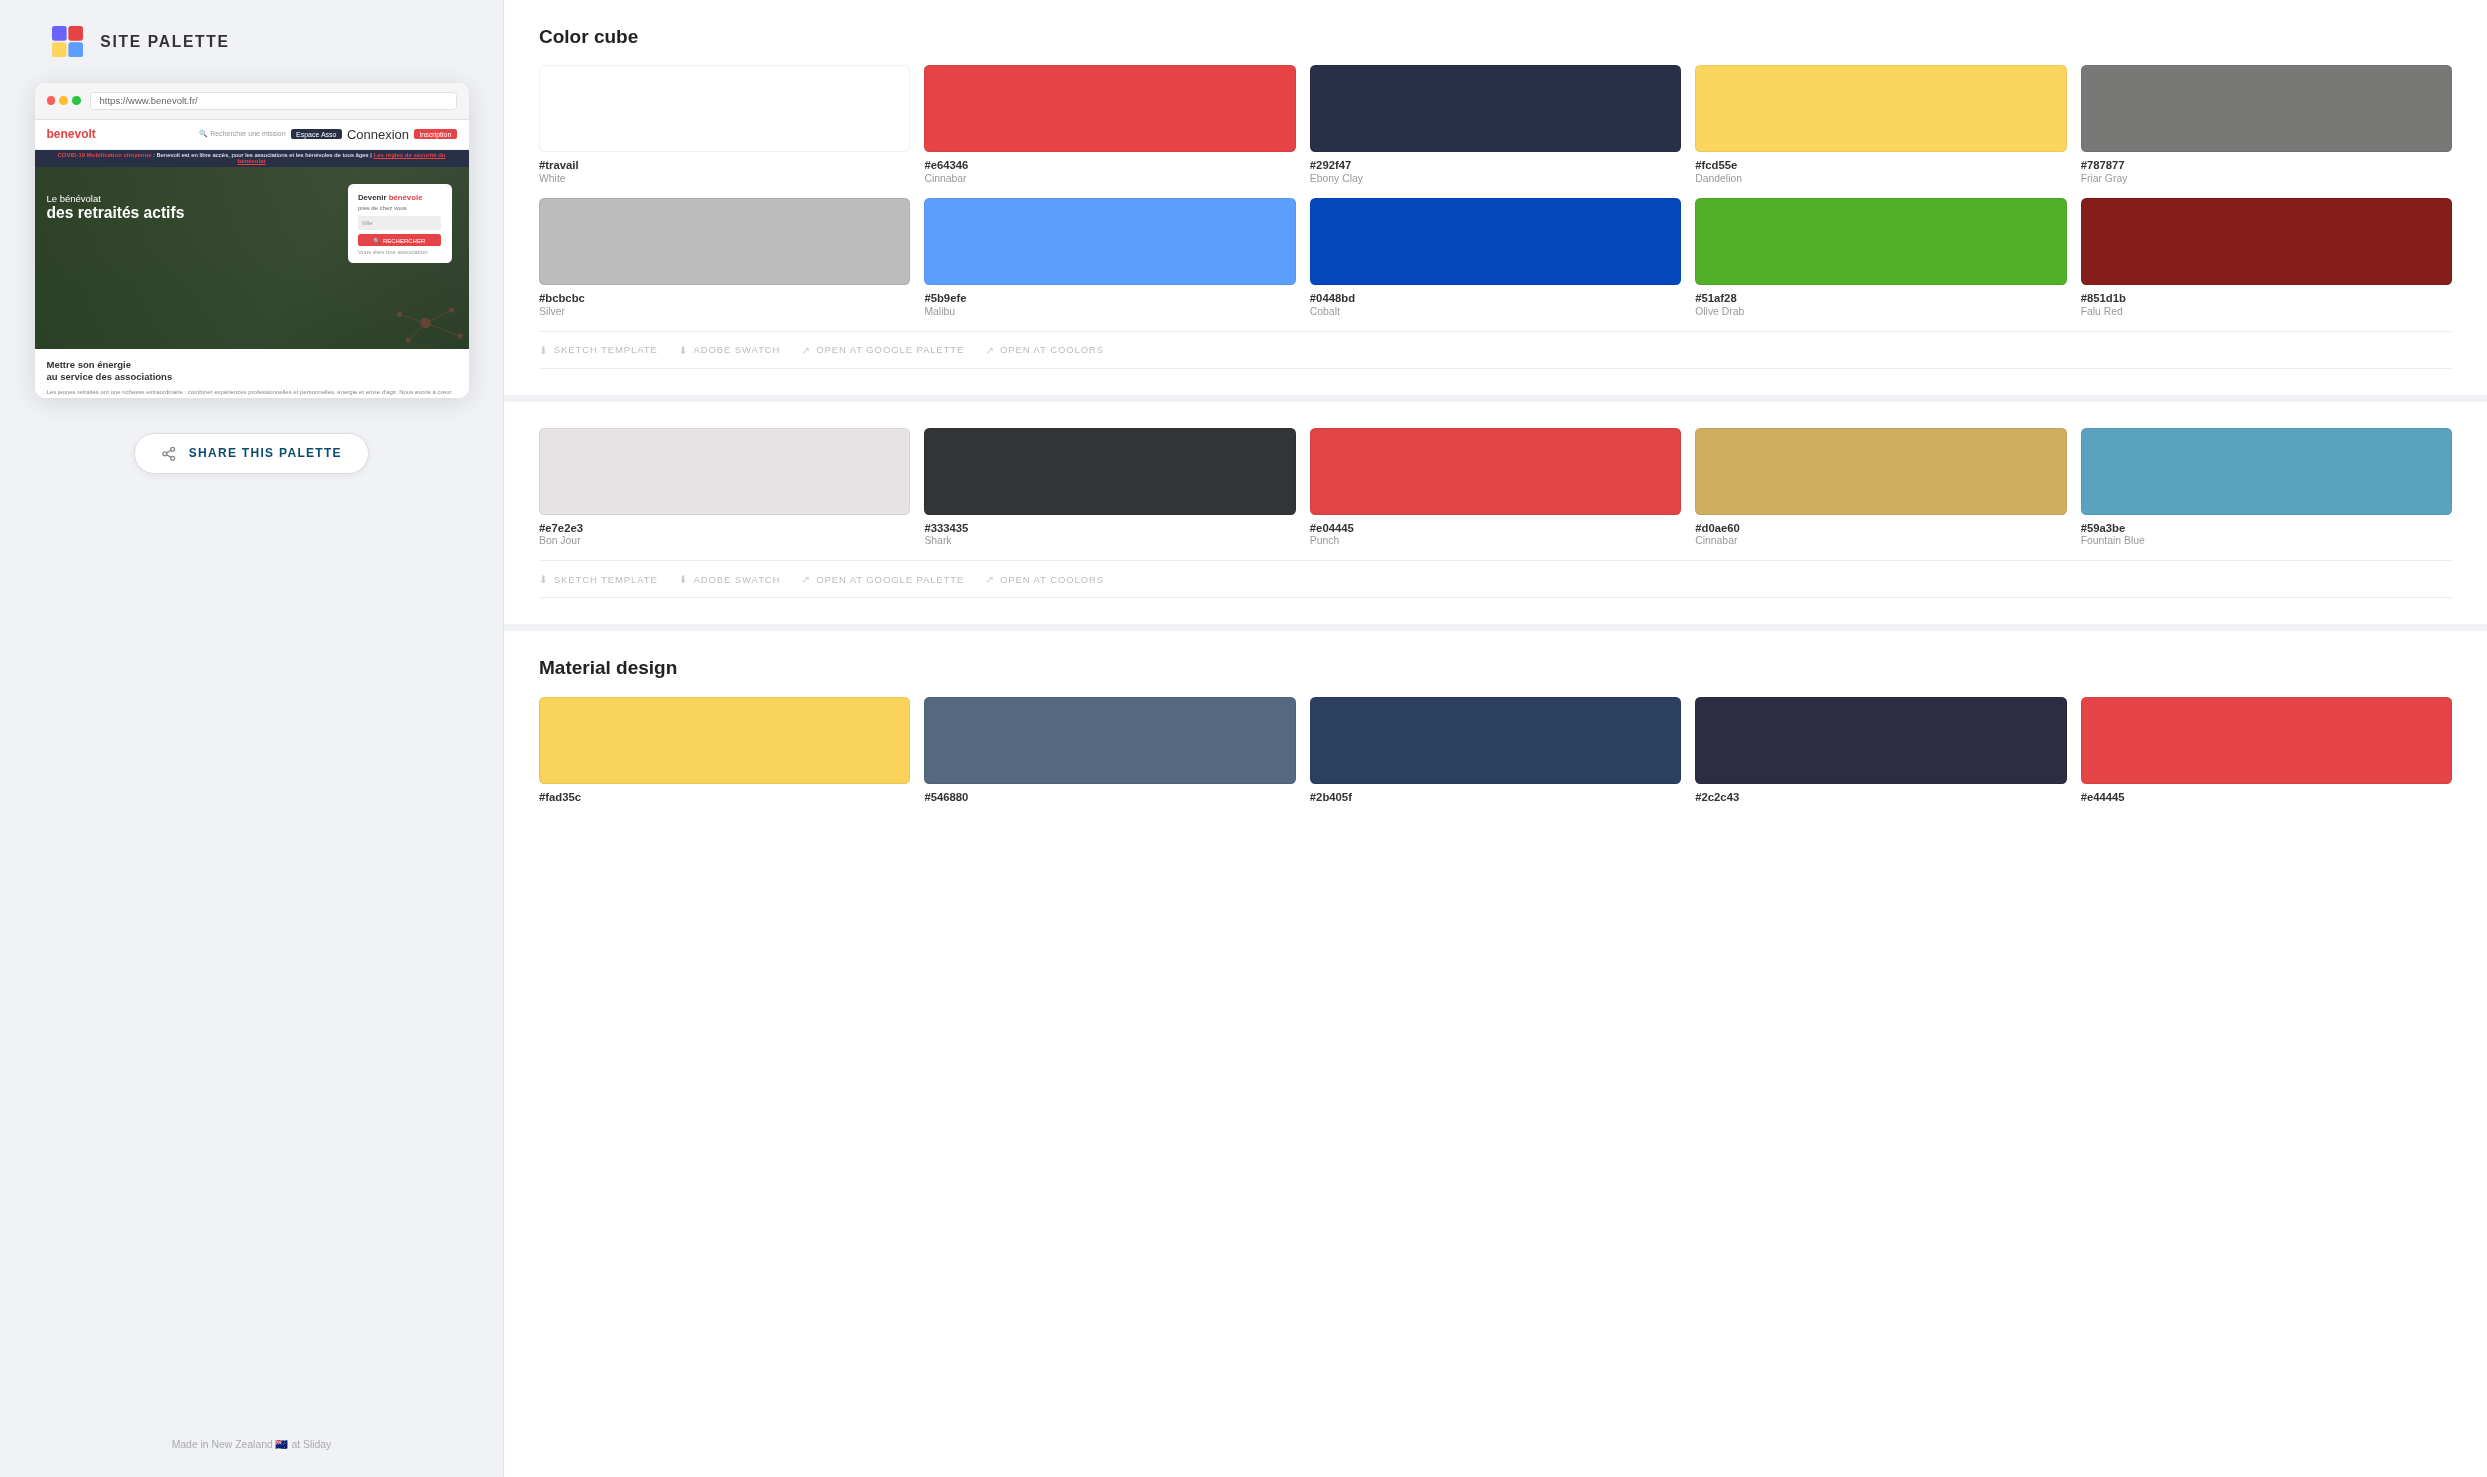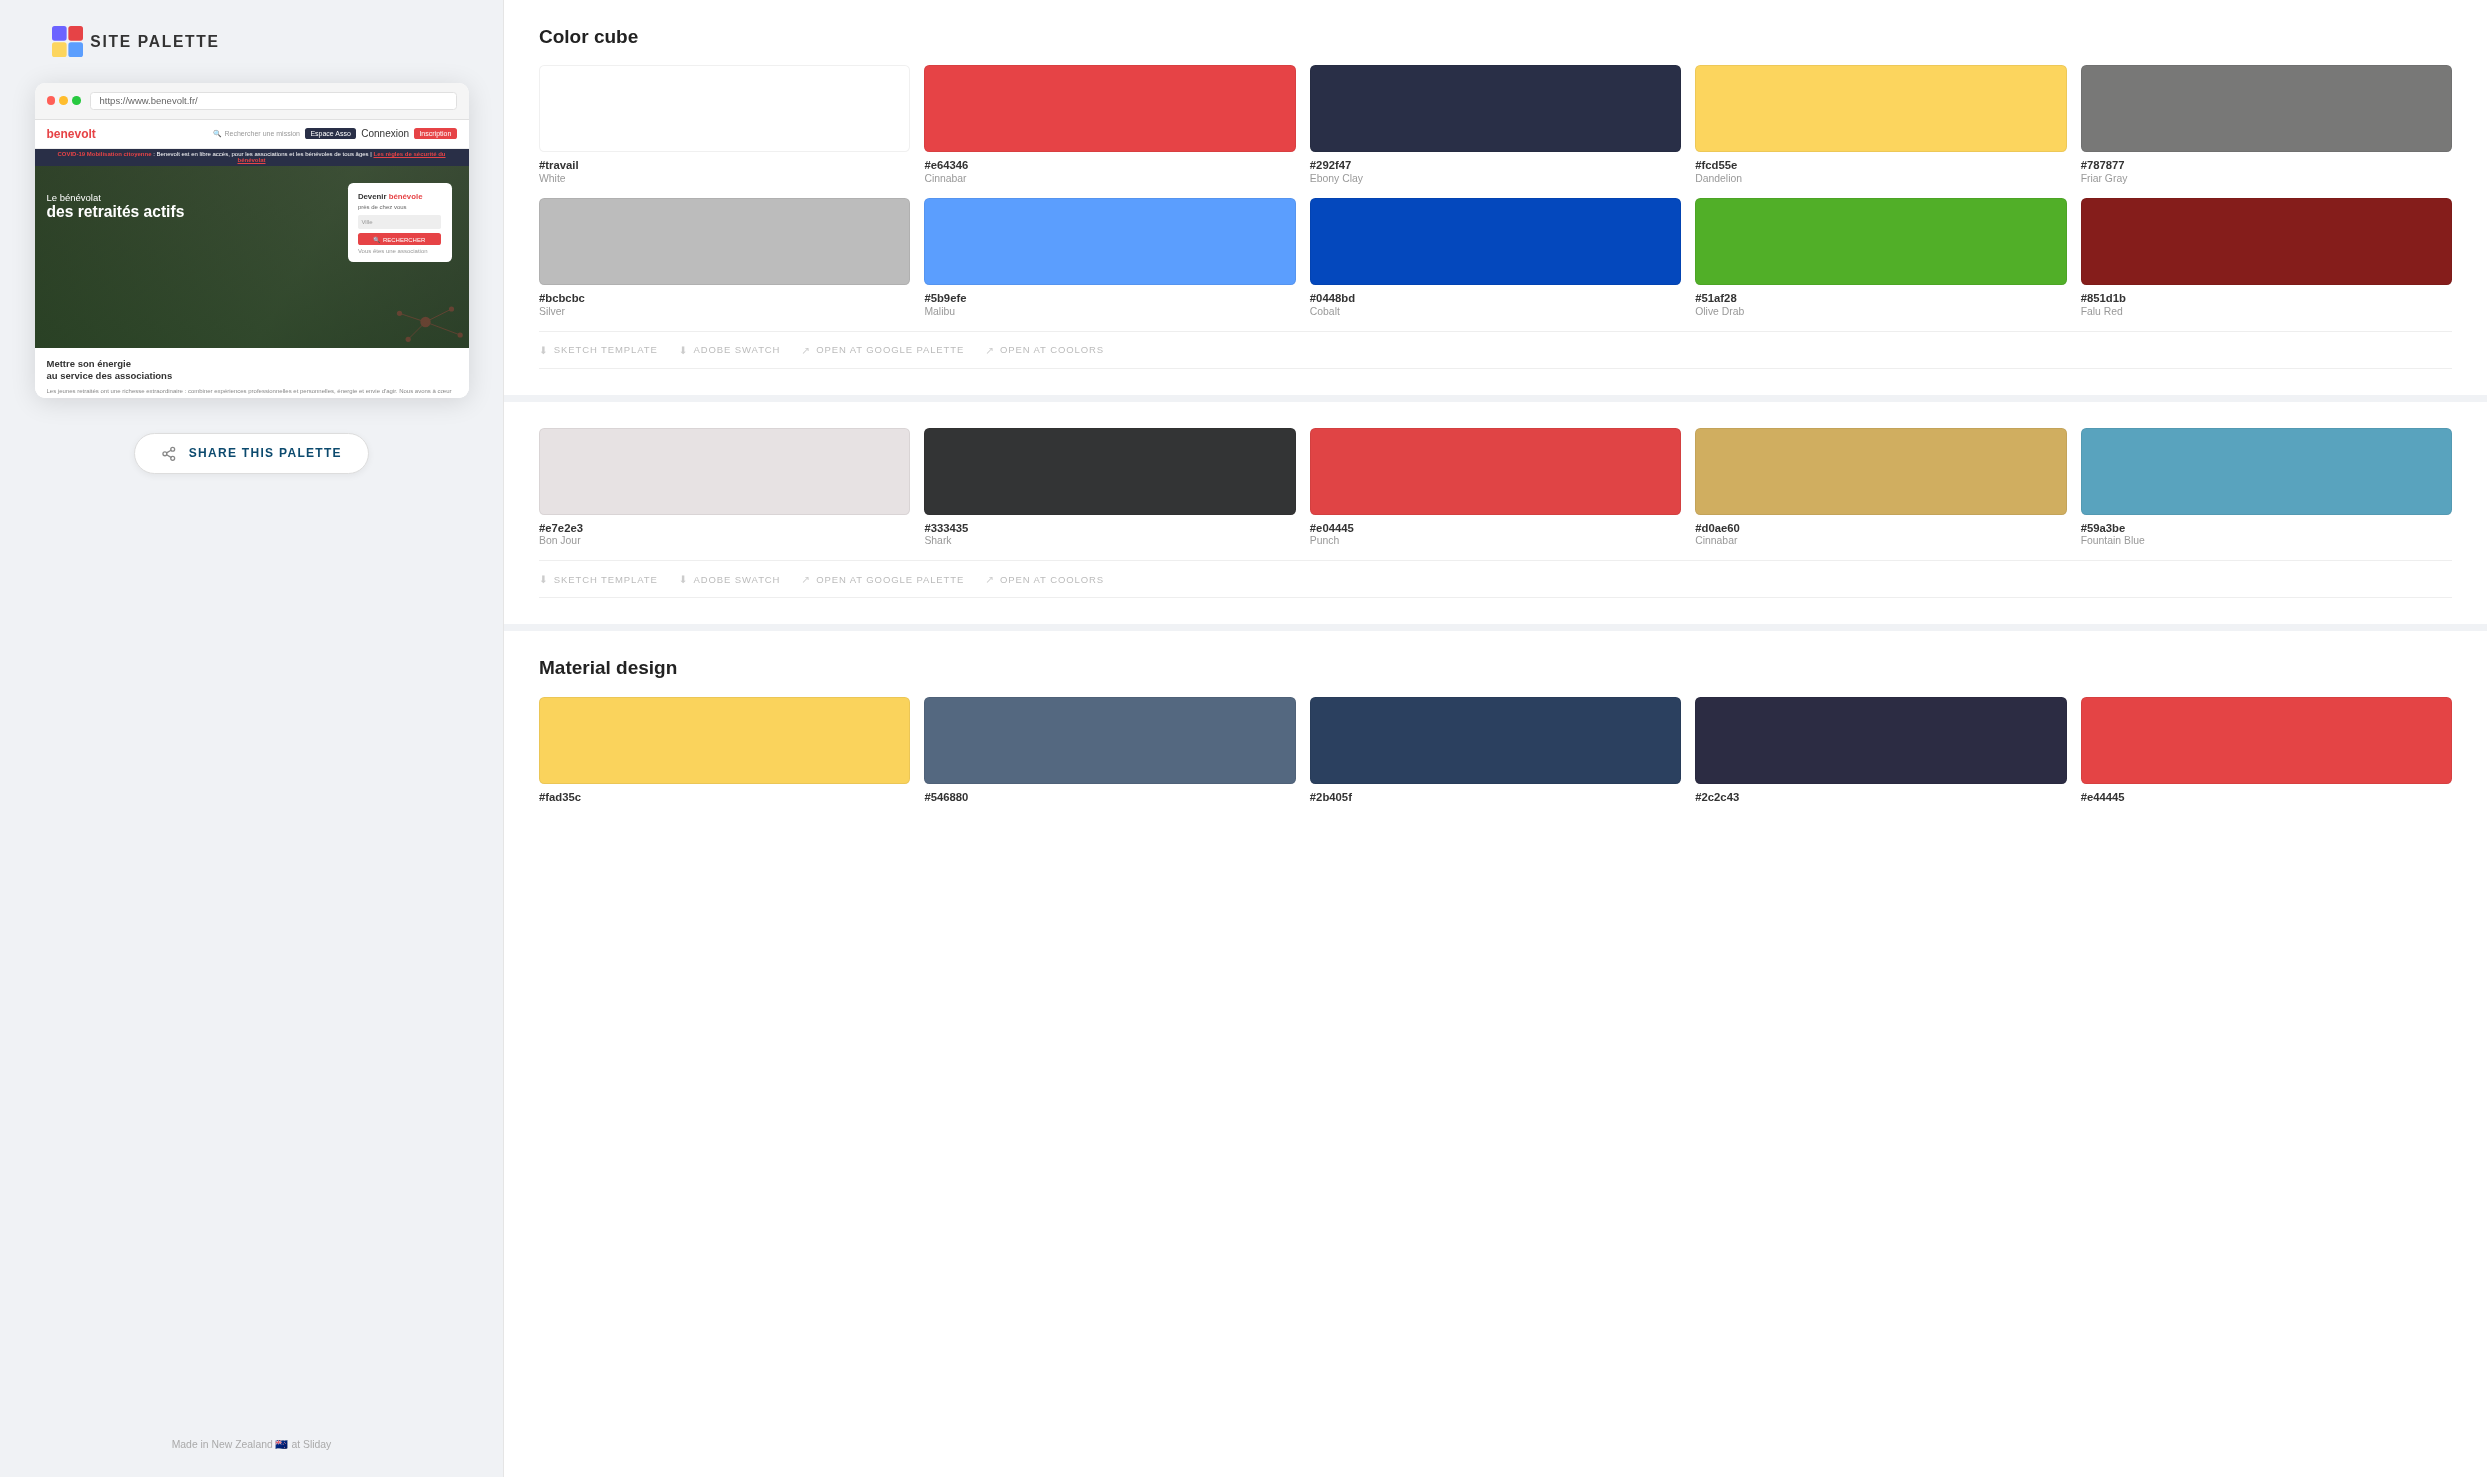--- a/index.html
+++ b/index.html
@@ -18,21 +18,21 @@
       display: flex;
       flex-direction: column;
       align-items: center;
       padding: 26px 35px;
       position: relative;
     }
 
     .logo-area {
       display: flex;
       align-items: center;
-      gap: 7px;
+      gap: 17px;
       margin-bottom: 26px;
       align-self: flex-start;
       margin-left: 17.3px;
     }
 
     .logo-icon {
       width: 31px;
       height: 31px;
       position: relative;
     }
@@ -114,21 +114,21 @@
       color: #666;
     }
 
     .btn-espace {
       background: #292f47;
       color: white;
       padding: 1.7px 5.2px;
       border-radius: 2.6px;
       font-size: 7px;
     }
-    .btn-connexion { font-size: 10px; color: #333; }
+    .btn-connexion { font-size: 13px; color: #333; }
     .btn-inscription {
       background: #e64346;
       color: white;
       padding: 1.7px 5.2px;
       border-radius: 2.6px;
       font-size: 7px;
     }
 
     .covid-banner {
       background: #292f47;

